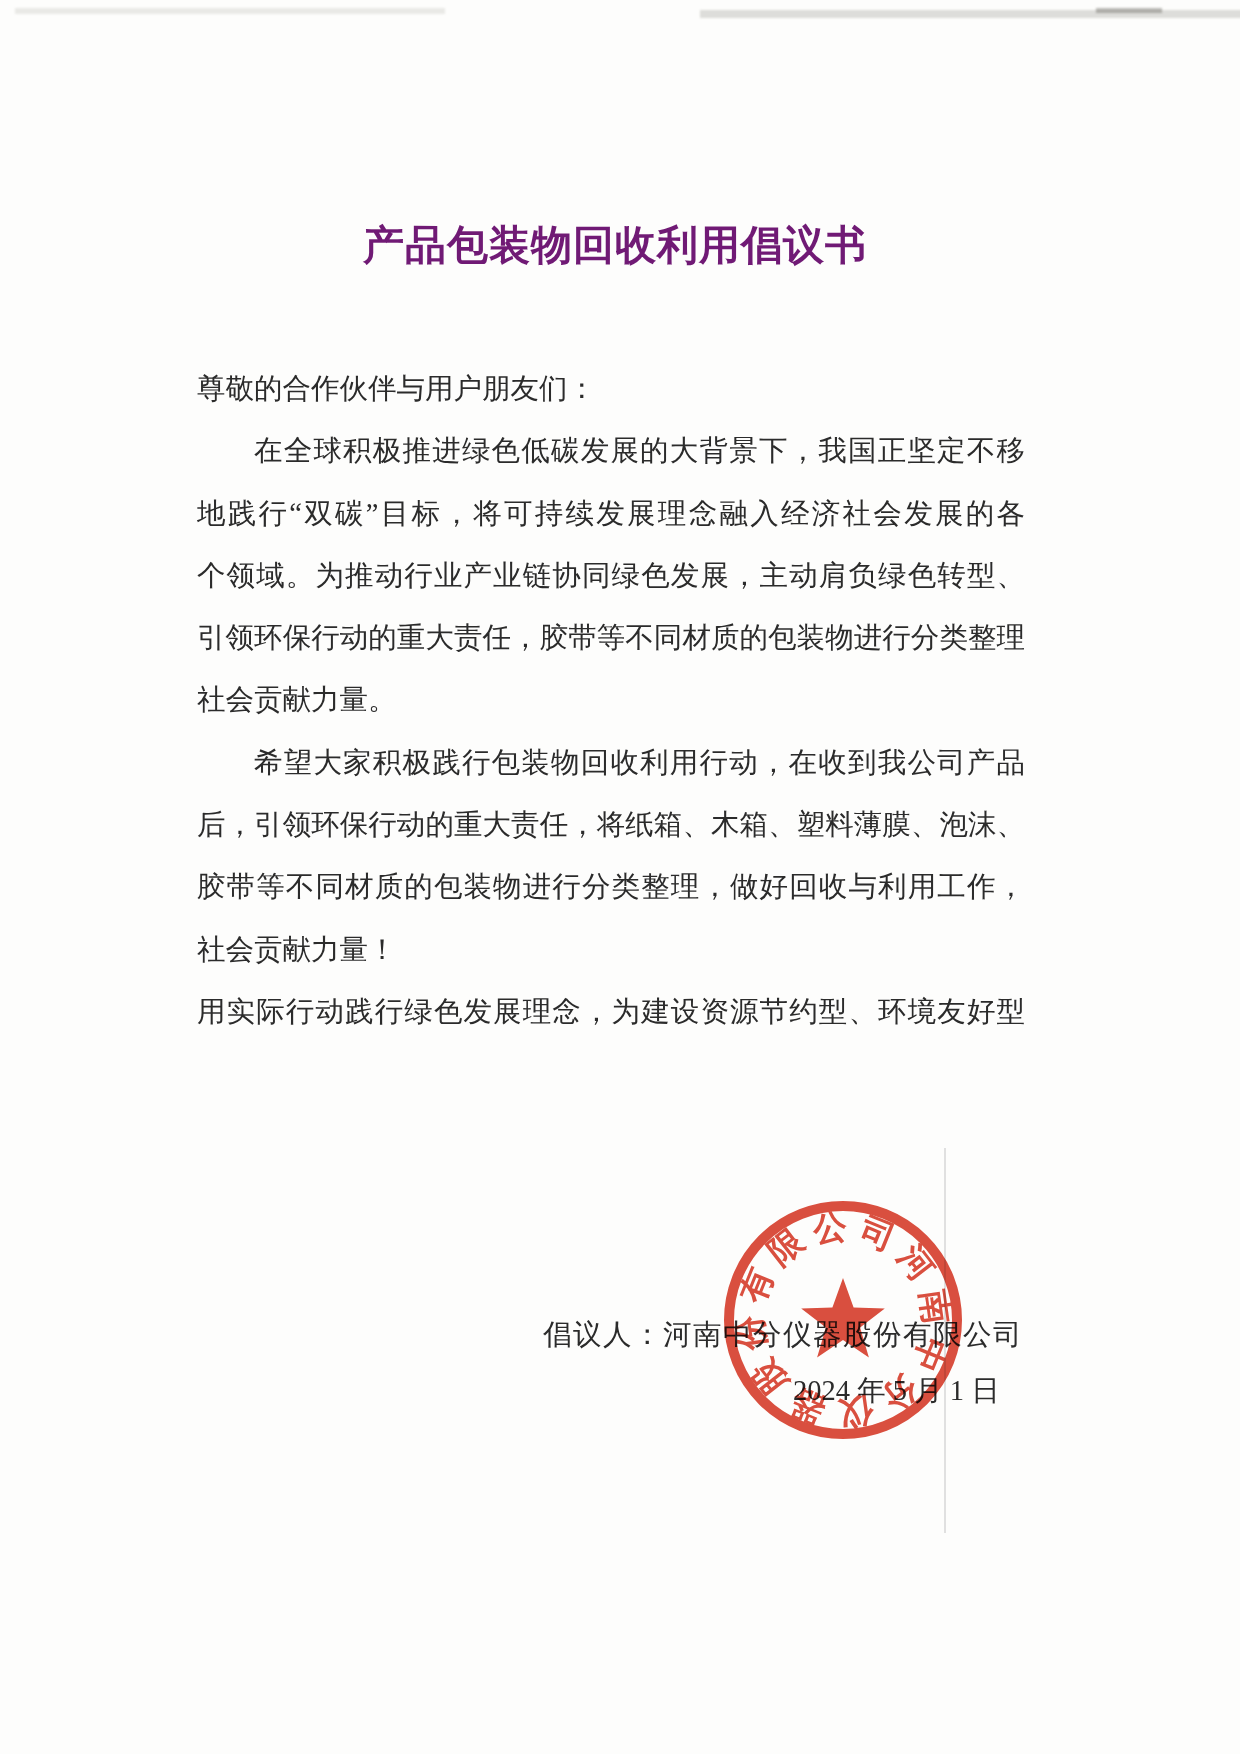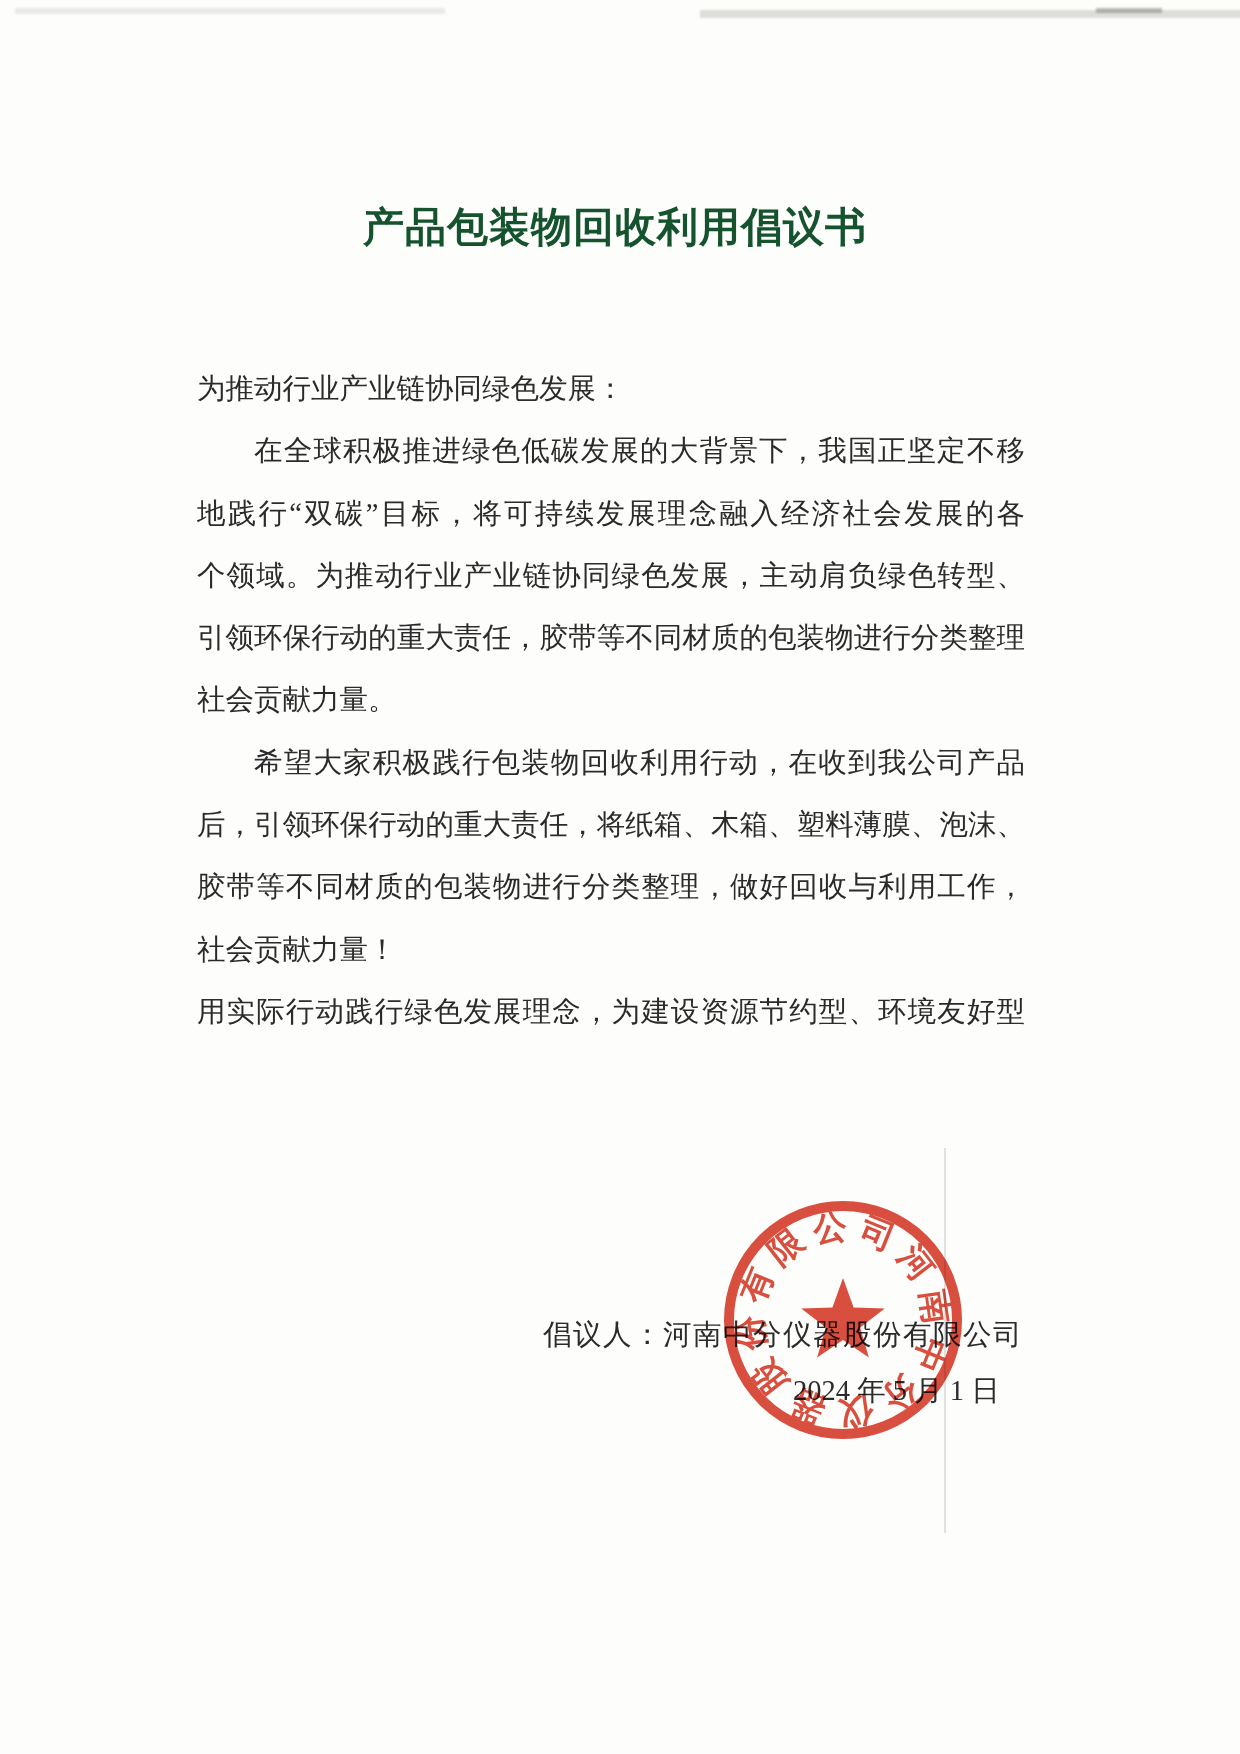--- a/index.html
+++ b/index.html
@@ -5,24 +5,24 @@
   html,body{margin:0;padding:0;background:#ffffff;}
   .page{
     position:relative;
     width:1240px;height:1754px;
     background:#fdfdfc;
     overflow:hidden;
     font-family:"Liberation Serif","DejaVu Serif",serif;
     color:#2b2b2b;
   }
   .doc-title{
-    position:absolute;left:0;top:200px;width:1230px;
+    position:absolute;left:0;top:218px;width:1230px;
     text-align:center;
     font-family:"Liberation Sans","DejaVu Sans",sans-serif;
-    font-weight:700;font-size:41px;letter-spacing:1px;color:#14532d;
+    font-weight:700;font-size:41px;letter-spacing:1px;color:#701a75;
   }
   .text-block{
     position:absolute;left:197px;top:358px;width:828px;
     font-size:28.5px;line-height:62.3px;
   }
   .tline{
     height:62.3px;
     text-align:justify;text-align-last:justify;
     white-space:nowrap;
   }
@@ -58,21 +58,21 @@
 <div class="page">
 
   <div class="artifact a1"></div>
   <div class="artifact a2"></div>
   <div class="artifact a3"></div>
   <div class="artifact a4"></div>
 
   <div class="doc-title">产品包装物回收利用倡议书</div>
 
   <div class="text-block">
-    <div class="tline last">为推动行业产业链协同绿色发展：</div>
+    <div class="tline last">尊敬的合作伙伴与用户朋友们：</div>
 
     <div class="tline indent">在全球积极推进绿色低碳发展的大背景下，我国正坚定不移</div>
     <div class="tline">地践行“双碳”目标，将可持续发展理念融入经济社会发展的各</div>
     <div class="tline">个领域。为推动行业产业链协同绿色发展，主动肩负绿色转型、</div>
     <div class="tline">引领环保行动的重大责任，胶带等不同材质的包装物进行分类整理</div>
     <div class="tline last">社会贡献力量。</div>
 
     <div class="tline indent">希望大家积极践行包装物回收利用行动，在收到我公司产品</div>
     <div class="tline">后，引领环保行动的重大责任，将纸箱、木箱、塑料薄膜、泡沫、</div>
     <div class="tline">胶带等不同材质的包装物进行分类整理，做好回收与利用工作，</div>

